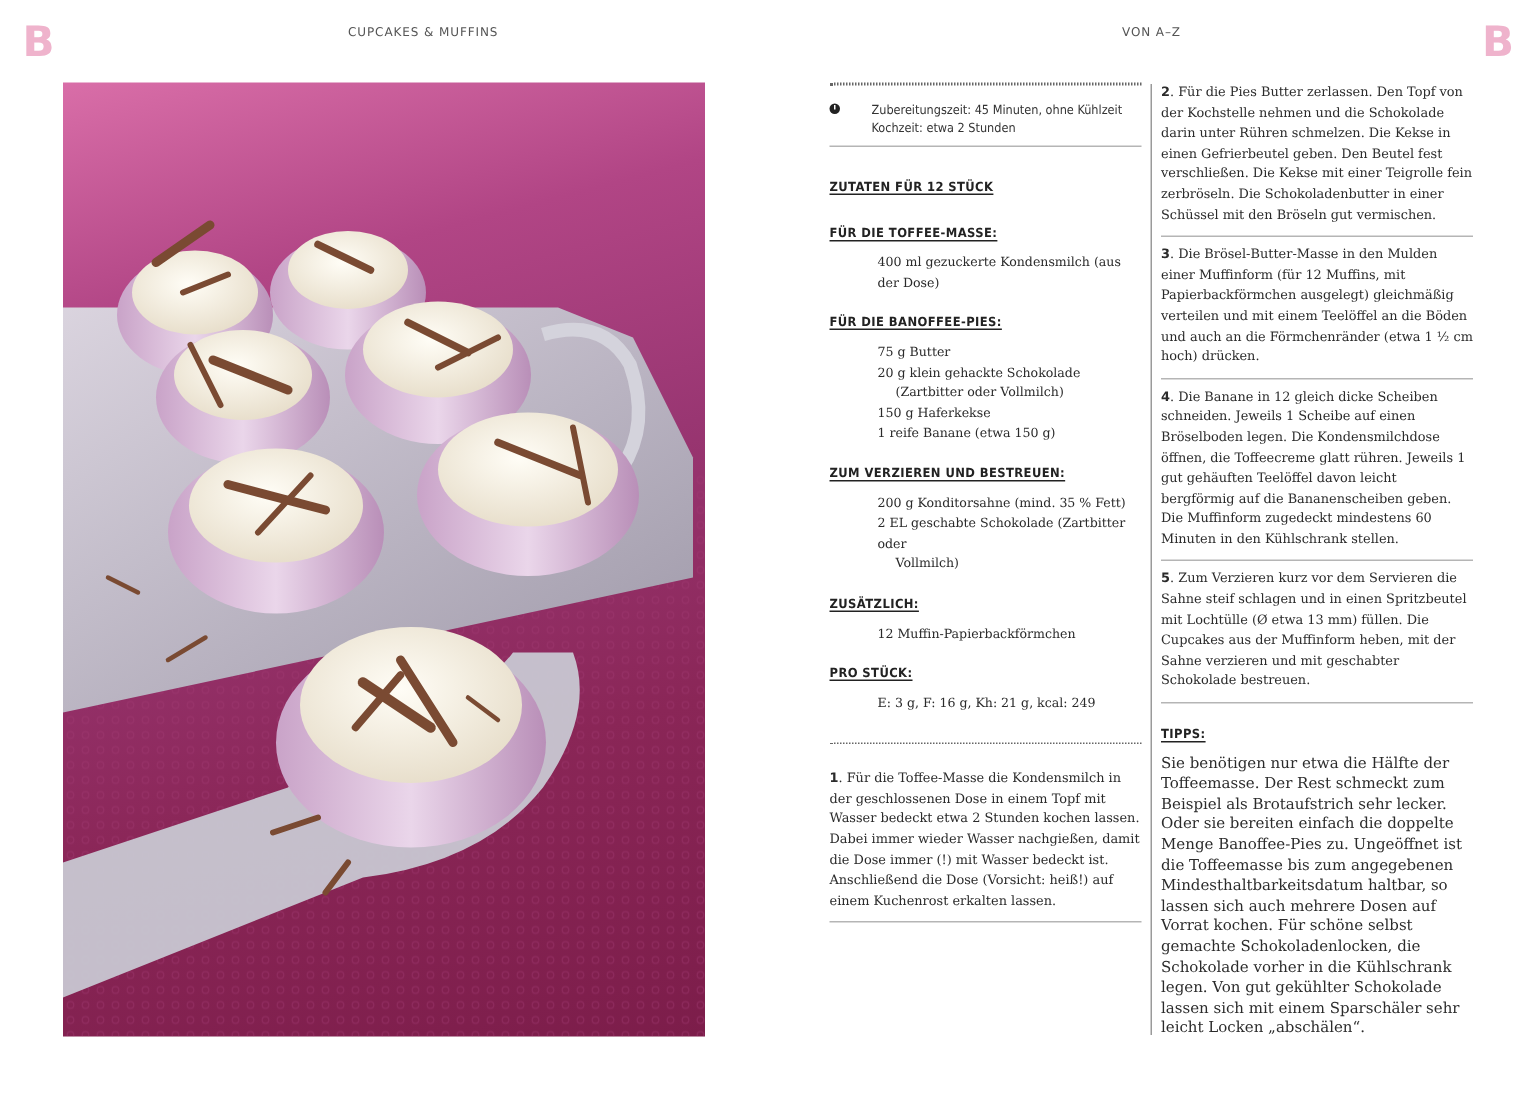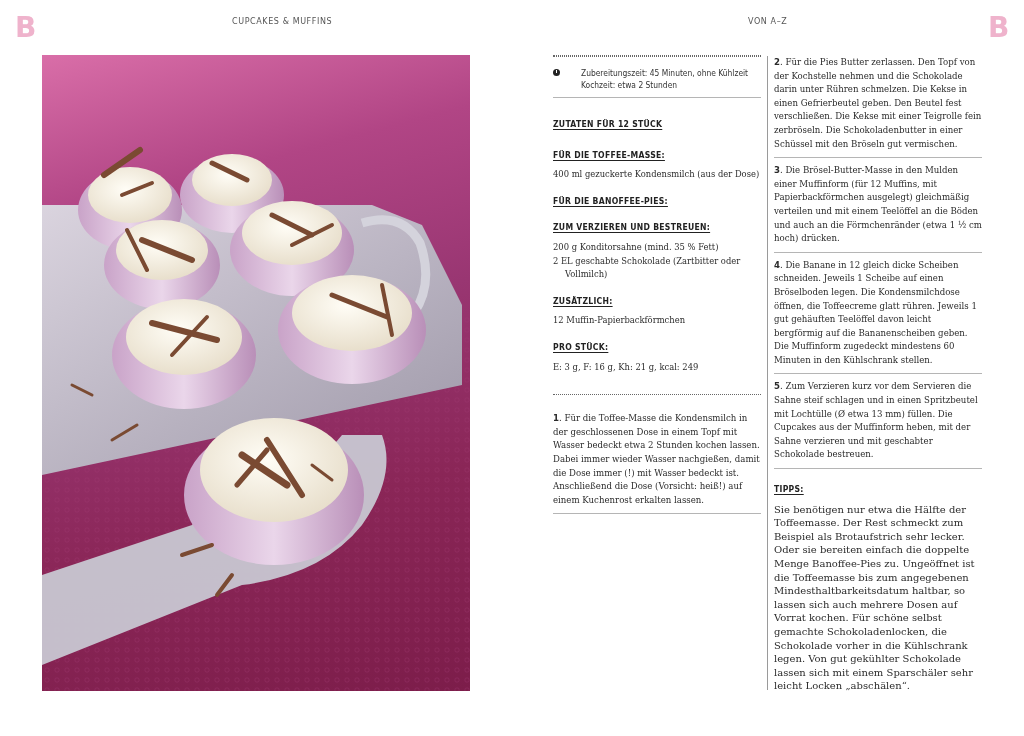--- a/index.html
+++ b/index.html
@@ -34,21 +34,21 @@
 
   .recipe-title { font-family: "DejaVu Sans", sans-serif; font-weight: bold; font-size: 13.2px; letter-spacing: 0.3px; color: #eab2c8; padding-top: 5px; height: 43px; }
 
   .meta { display: flex; gap: 21px; padding: 10px 0 6px 0; font-family: "DejaVu Sans Condensed", "DejaVu Sans", sans-serif; font-size: 8.4px; line-height: 12px; color: #333; }
   .clock { flex: 0 0 7px; width: 7px; height: 7px; border-radius: 50%; background: #222; margin-top: 2px; position: relative; }
   .clock::after { content: ""; position: absolute; left: 3px; top: 1px; width: 1px; height: 3px; background: #fff; }
 
   .heading { font-family: "DejaVu Sans", sans-serif; font-weight: bold; font-size: 8.4px; letter-spacing: 0.3px; text-decoration: underline; text-underline-offset: 2px; color: #222; transform: scaleX(0.92); transform-origin: left; white-space: nowrap; }
   .h-servings { margin-top: 20px; }
   .h-sect { margin-top: 13px; }
-  .ing { margin-top: 6px; font-size: 8.4px; line-height: 13.6px; }
+  .ing { margin-top: 6px; font-size: 8.4px; line-height: 13.6px; margin-left: 32px; }
   .ing div.cont { padding-left: 12px; }
 
   .step { font-size: 8.6px; line-height: 13.6px; padding: 4px 0 6px 0; }
   .step-num { font-family: "DejaVu Sans", sans-serif; font-weight: bold; }
   .tips-h { margin-top: 14px; }
   .tips-text { margin-top: 6px; font-size: 10px; line-height: 13.6px; }
 </style>
 </head>
 <body>
 
@@ -145,20 +145,27 @@
   <div class="rule-solid"></div>
 
   <div class="heading h-servings">ZUTATEN FÜR 12 STÜCK</div>
 
   <div class="heading h-sect" style="margin-top:17px">FÜR DIE TOFFEE-MASSE:</div>
   <div class="ing">
     <div>400 ml gezuckerte Kondensmilch (aus der Dose)</div>
   </div>
 
   <div class="heading h-sect">FÜR DIE BANOFFEE-PIES:</div>
+  <div class="ing">
+    <div>75 g Butter</div>
+    <div>20 g klein gehackte Schokolade</div>
+    <div class="cont">(Zartbitter oder Vollmilch)</div>
+    <div>150 g Haferkekse</div>
+    <div>1 reife Banane (etwa 150 g)</div>
+  </div>
 
   <div class="heading h-sect">ZUM VERZIEREN UND BESTREUEN:</div>
   <div class="ing">
     <div>200 g Konditorsahne (mind. 35 % Fett)</div>
     <div>2 EL geschabte Schokolade (Zartbitter oder</div>
     <div class="cont">Vollmilch)</div>
   </div>
 
   <div class="heading h-sect">ZUSÄTZLICH:</div>
   <div class="ing">

